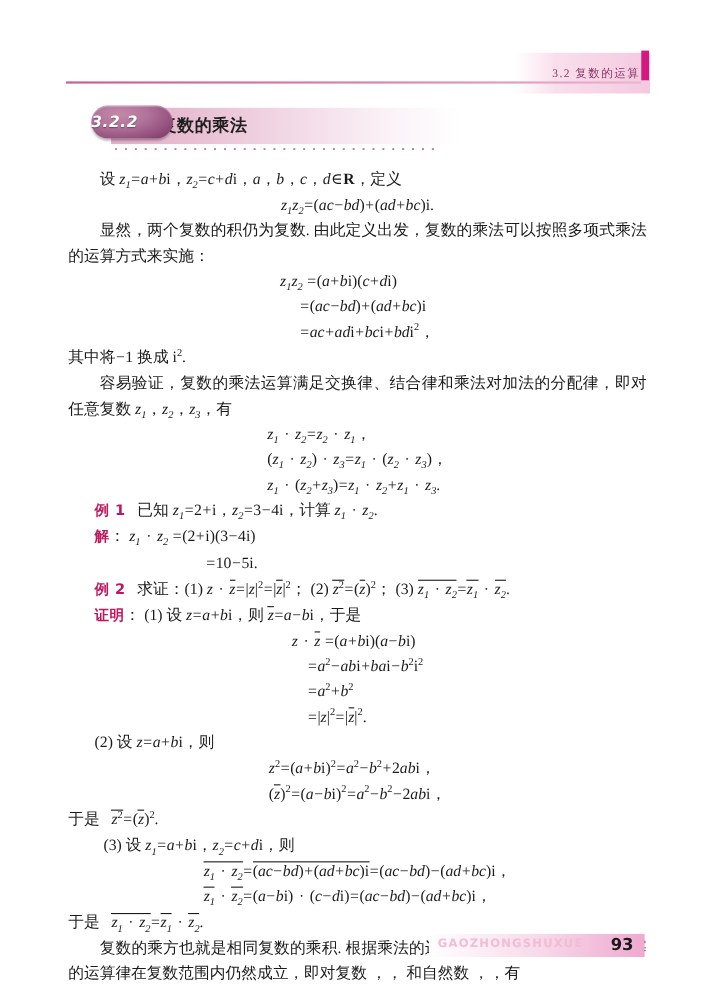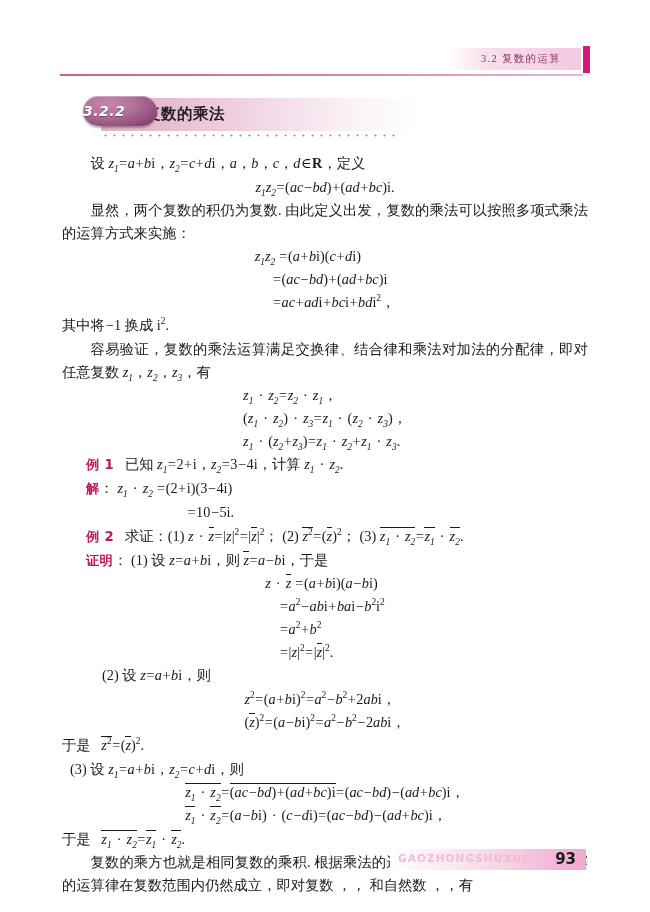--- a/index.html
+++ b/index.html
@@ -21,24 +21,24 @@
   
   .runhead {
     position: absolute;
     top: 48px;
     left: 60px;
     right: 55px;
     height: 26px;
   }
   .runhead-band {
     position: absolute;
-    right: 14px;
+    right: 4px;
     top: 0;
-    height: 22px;
-    padding: 0 20px 0 34px;
+    height: 37px;
+    padding: 0 9px 0 34px;
     display: flex;
     align-items: center;
     background: linear-gradient(to right, rgba(255,255,255,0) 0%, #f9dfec 30%, #f4c9e0 100%);
   }
   .runhead-text {
     font-family: "Liberation Serif", serif;
     font-size: 10.5px;
     letter-spacing: 1.3px;
     color: #8d3566;
     white-space: nowrap;
@@ -301,36 +301,36 @@
 
     <div class="eqblock">
       <span class="eqlines">
         <span class="eqrow"><i>z</i> <span class="dot">·</span> <span class="ovl"><i>z</i></span> <span class="op">=</span>(<i>a</i><span class="op">+</span><i>b</i><span class="up">i</span>)(<i>a</i><span class="op">−</span><i>b</i><span class="up">i</span>)</span><br>
         <span class="eqrow">&nbsp;&nbsp;&nbsp;&nbsp;<span class="op">=</span><i>a</i><sup class="up">2</sup><span class="op">−</span><i>ab</i><span class="up">i</span><span class="op">+</span><i>ba</i><span class="up">i</span><span class="op">−</span><i>b</i><sup class="up">2</sup><span class="up">i</span><sup class="up">2</sup></span><br>
         <span class="eqrow">&nbsp;&nbsp;&nbsp;&nbsp;<span class="op">=</span><i>a</i><sup class="up">2</sup><span class="op">+</span><i>b</i><sup class="up">2</sup></span><br>
         <span class="eqrow">&nbsp;&nbsp;&nbsp;&nbsp;<span class="op">=</span>|<i>z</i>|<sup class="up">2</sup><span class="op">=</span>|<span class="ovl"><i>z</i></span>|<sup class="up">2</sup>.</span>
       </span>
     </div>
 
-    <p class="para" style="margin-left:40px">
+    <p class="para" style="margin-left:24px">
       (2) 设 <i>z</i><span class="op">=</span><i>a</i><span class="op">+</span><i>b</i><span class="up">i</span>，则
     </p>
 
     <div class="eqblock">
       <span class="eqlines">
         <span class="eqrow"><i>z</i><sup class="up">2</sup><span class="op">=</span>(<i>a</i><span class="op">+</span><i>b</i><span class="up">i</span>)<sup class="up">2</sup><span class="op">=</span><i>a</i><sup class="up">2</sup><span class="op">−</span><i>b</i><sup class="up">2</sup><span class="op">+</span>2<i>ab</i><span class="up">i</span>，</span><br>
         <span class="eqrow">(<span class="ovl"><i>z</i></span>)<sup class="up">2</sup><span class="op">=</span>(<i>a</i><span class="op">−</span><i>b</i><span class="up">i</span>)<sup class="up">2</sup><span class="op">=</span><i>a</i><sup class="up">2</sup><span class="op">−</span><i>b</i><sup class="up">2</sup><span class="op">−</span>2<i>ab</i><span class="up">i</span>，</span>
       </span>
     </div>
 
     <p class="para">
       于是&nbsp;&nbsp;&nbsp;<span class="ovl"><i>z</i><sup class="up">2</sup></span><span class="op">=</span>(<span class="ovl"><i>z</i></span>)<sup class="up">2</sup>.
     </p>
 
-    <p class="para" style="margin-left:8px">
+    <p class="para" style="margin-left:32px">
       (3) 设 <i>z</i><sub>1</sub><span class="op">=</span><i>a</i><span class="op">+</span><i>b</i><span class="up">i</span>，<i>z</i><sub>2</sub><span class="op">=</span><i>c</i><span class="op">+</span><i>d</i><span class="up">i</span>，则
     </p>
 
     <div class="eqblock">
       <span class="eqlines">
         <span class="eqrow"><span class="ovl"><i>z</i><sub>1</sub> <span class="dot">·</span> <i>z</i><sub>2</sub></span><span class="op">=</span><span class="ovl">(<i>ac</i><span class="op">−</span><i>bd</i>)<span class="op">+</span>(<i>ad</i><span class="op">+</span><i>bc</i>)<span class="up">i</span></span><span class="op">=</span>(<i>ac</i><span class="op">−</span><i>bd</i>)<span class="op">−</span>(<i>ad</i><span class="op">+</span><i>bc</i>)<span class="up">i</span>，</span><br>
         <span class="eqrow"><span class="ovl"><i>z</i><sub>1</sub></span> <span class="dot">·</span> <span class="ovl"><i>z</i><sub>2</sub></span><span class="op">=</span>(<i>a</i><span class="op">−</span><i>b</i><span class="up">i</span>) <span class="dot">·</span> (<i>c</i><span class="op">−</span><i>d</i><span class="up">i</span>)<span class="op">=</span>(<i>ac</i><span class="op">−</span><i>bd</i>)<span class="op">−</span>(<i>ad</i><span class="op">+</span><i>bc</i>)<span class="up">i</span>，</span>
       </span>
     </div>
 

